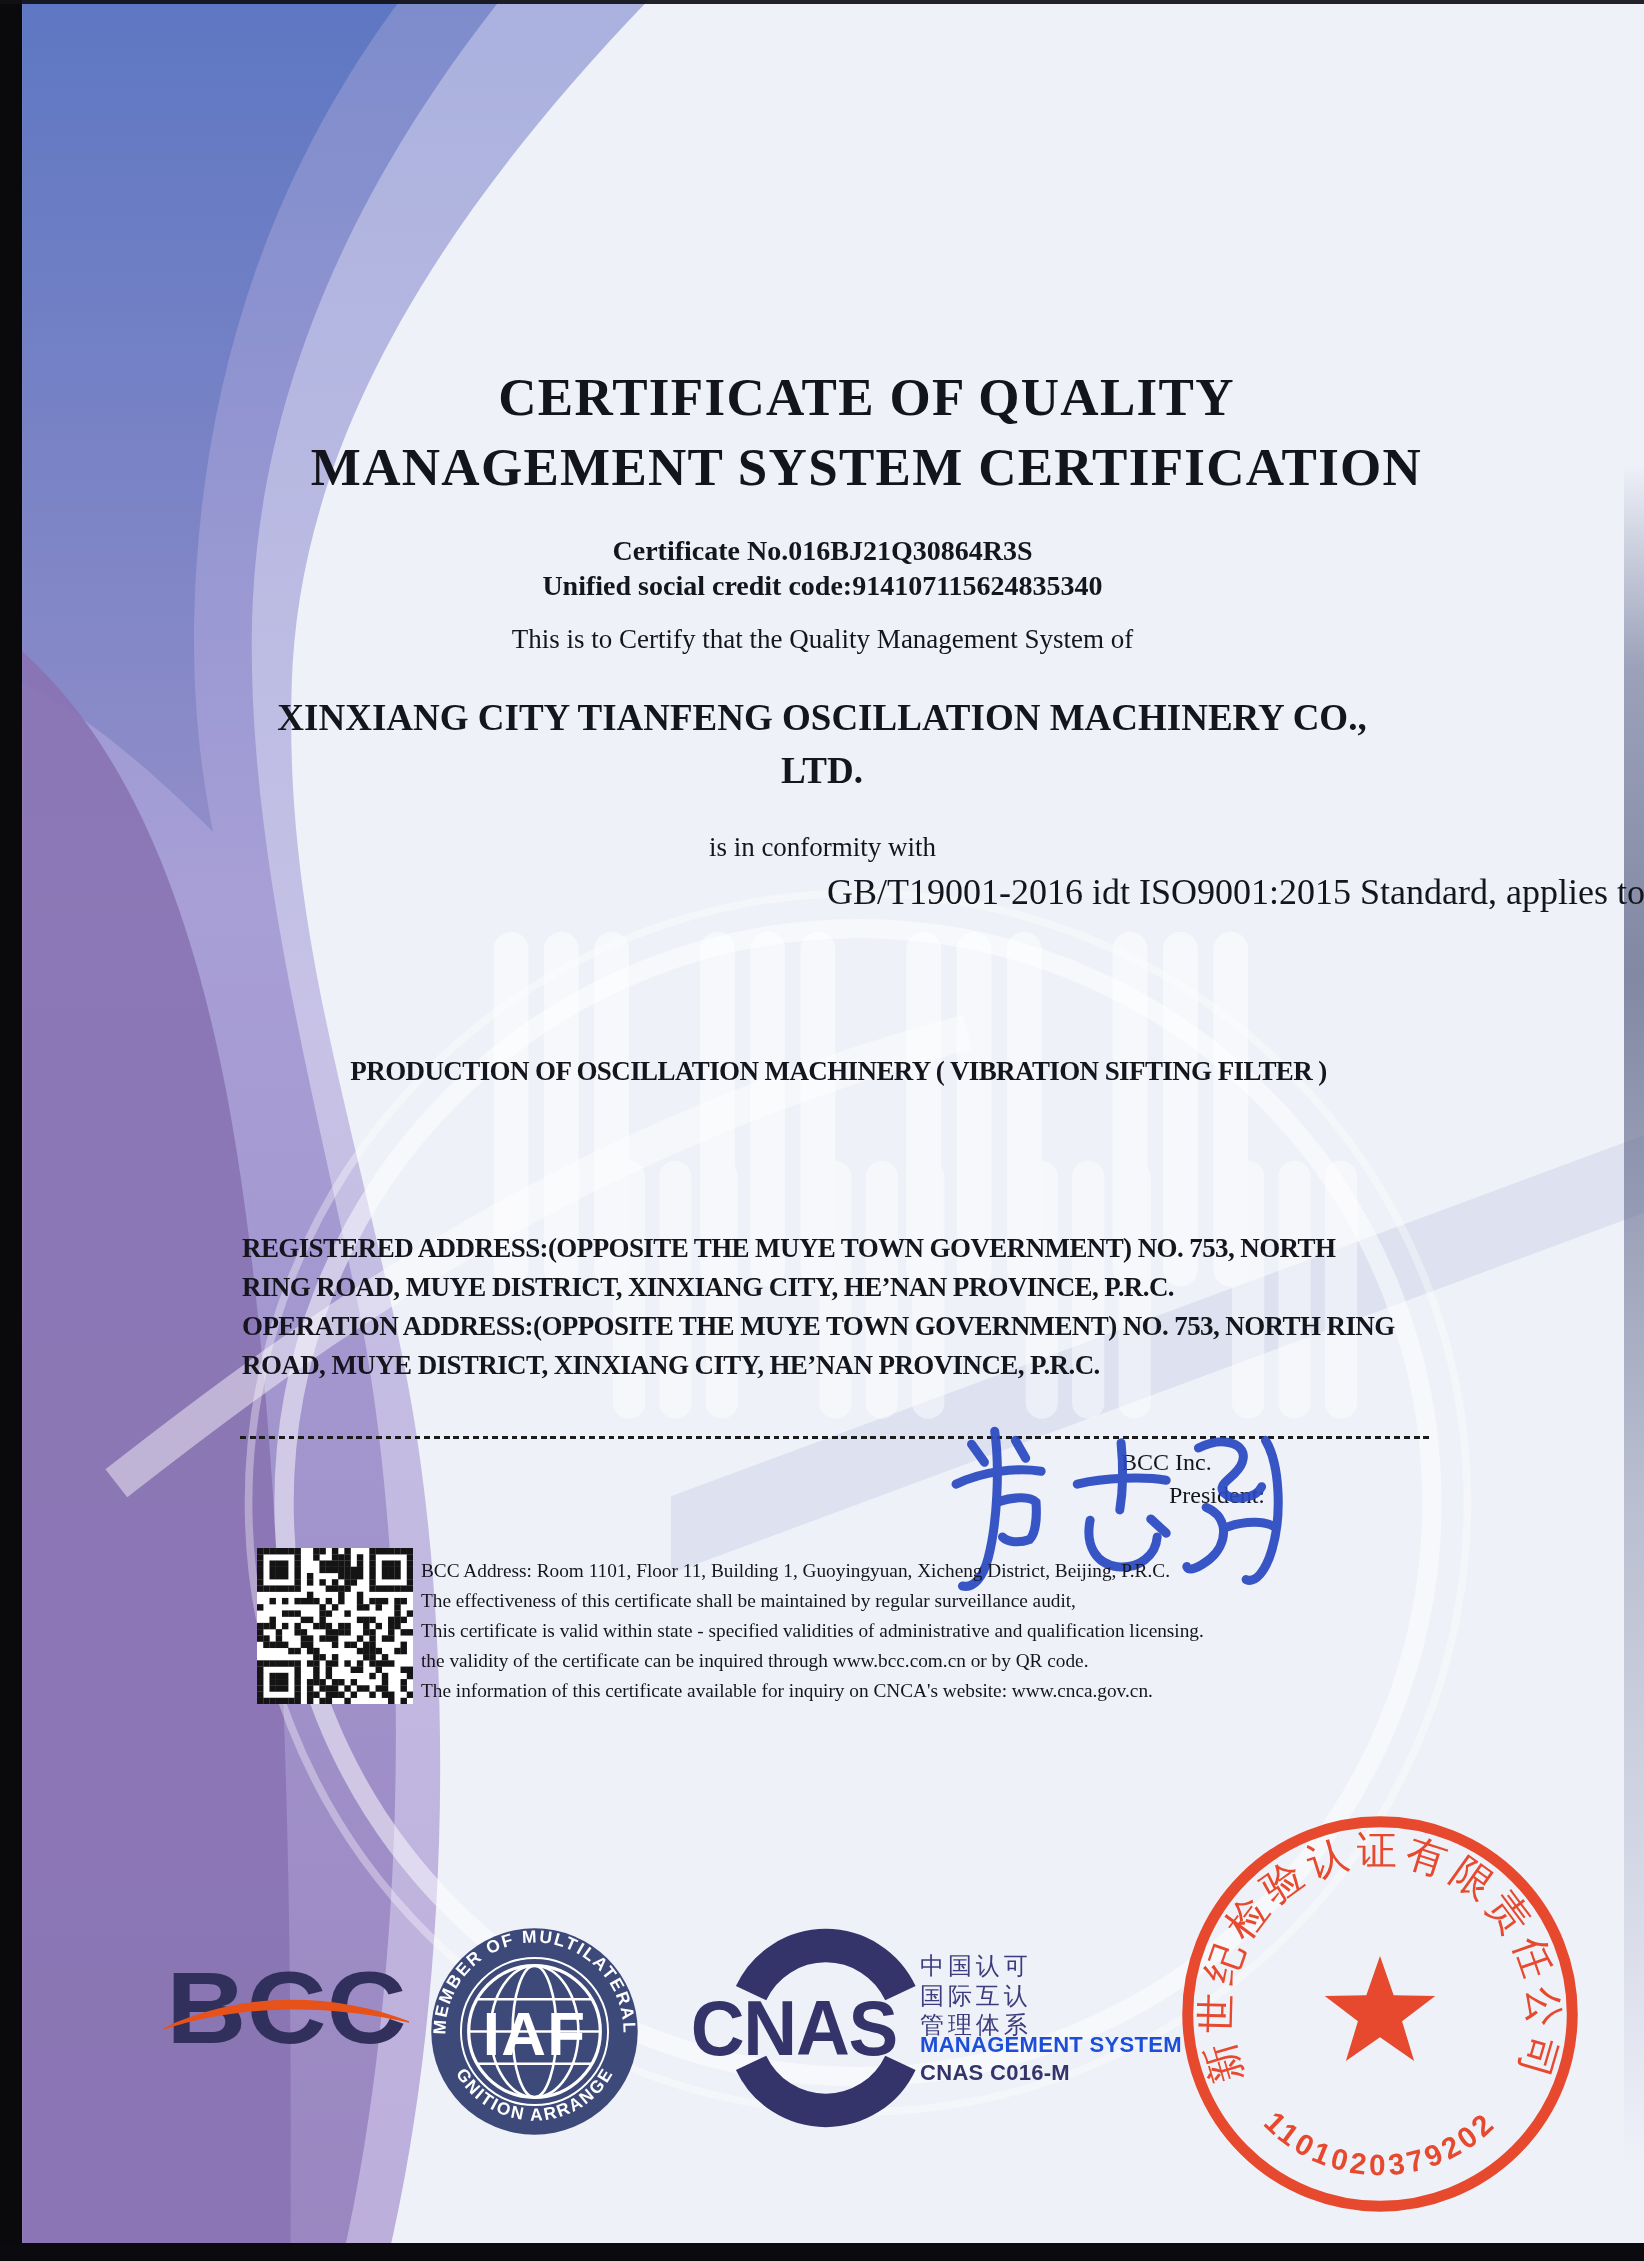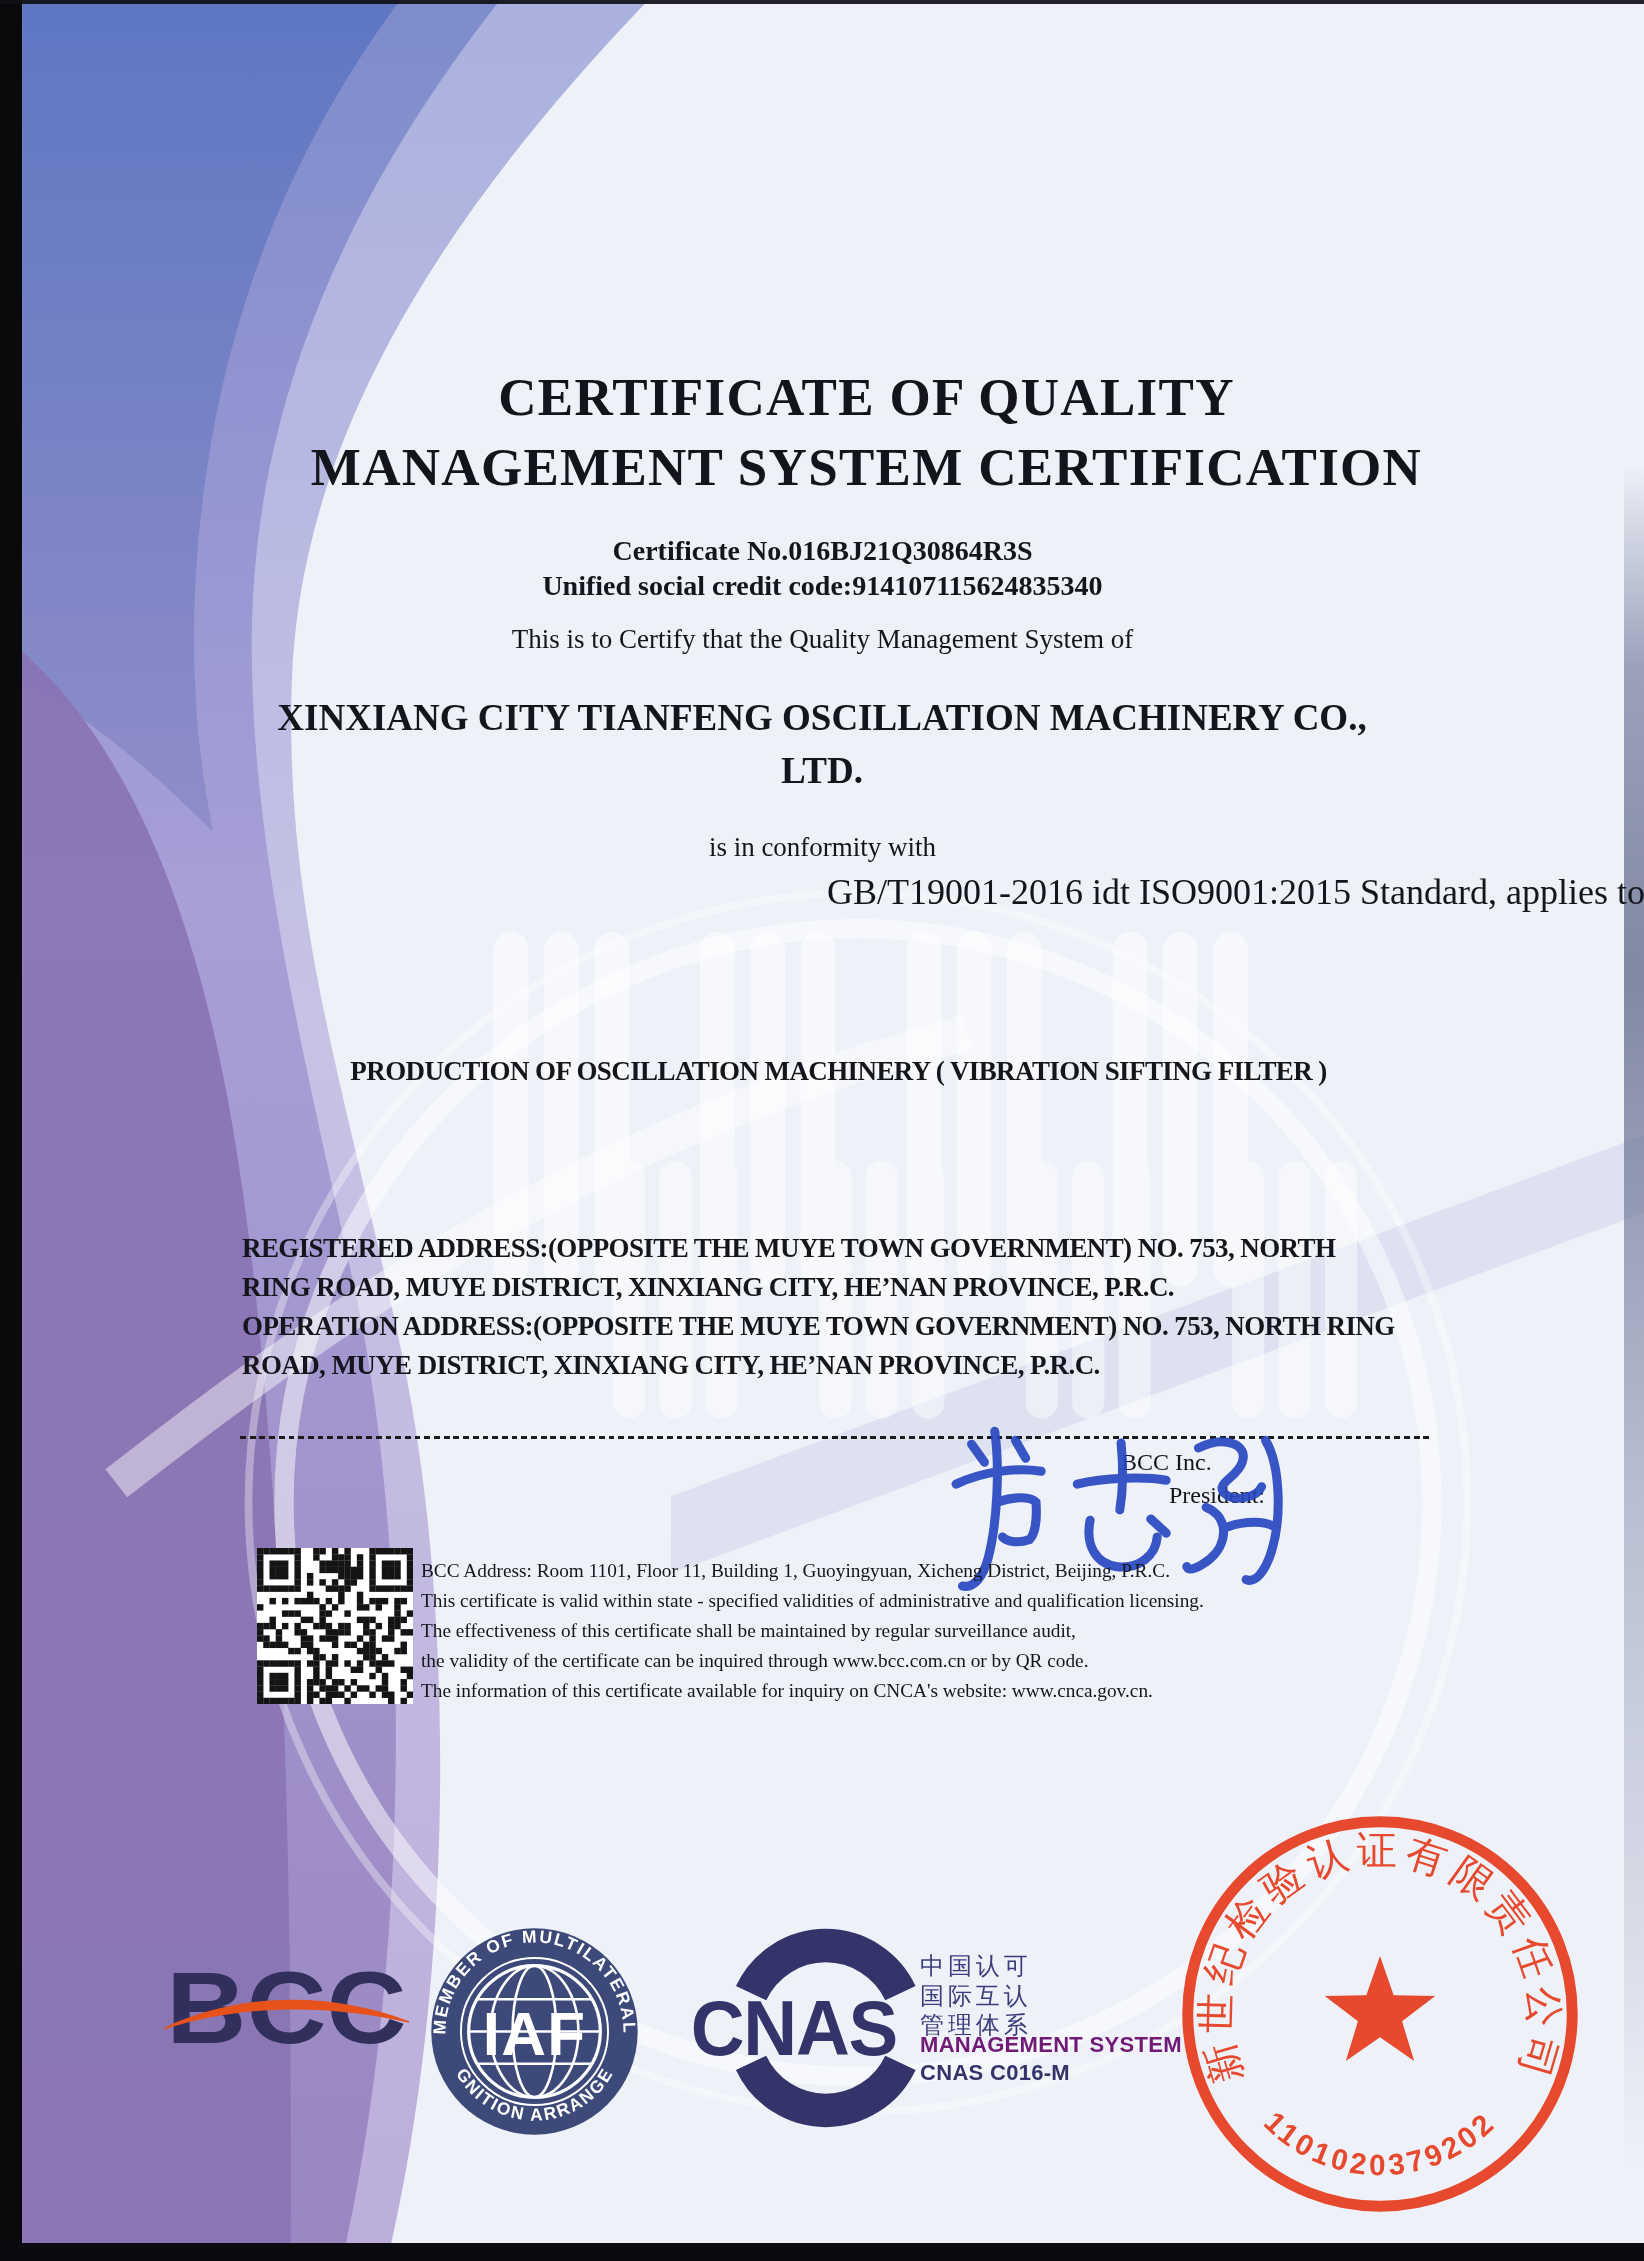--- a/index.html
+++ b/index.html
@@ -38,21 +38,21 @@
   .sr{position:absolute;width:1.3px;height:1.3px;overflow:hidden;opacity:0.01;color:#2948c2;}
   #qr{left:257px;top:1548px;width:156px;height:156px;}
   #footer-notes{top:1556px;left:421px;width:787px;font-size:19.3px;line-height:30px;}
   #footer-notes p{margin:0;}
 
   #bcc-logo{left:164px;top:1954px;}
   #iaf-seal{left:430px;top:1927px;}
   #cnas-logo{left:671px;top:1925px;}
   #accred{left:920px;top:1953px;width:271px;font-size:24px;line-height:27px;color:#3c3c7c;}
   #accred div{margin:0 0 2.6px 0;letter-spacing:3.9px;}
-  #mgmt-sys{left:920px;top:2032px;font-size:22px;font-weight:bold;color:#701a75;letter-spacing:0.3px;}
+  #mgmt-sys{left:920px;top:2032px;font-size:22px;font-weight:bold;color:#1d4ed8;letter-spacing:0.3px;}
   #cnas-code{left:920px;top:2060px;font-size:22px;font-weight:bold;color:#34346a;letter-spacing:0.3px;}
   #stamp-svg{left:1180px;top:1814px;}
 </style>
 </head>
 <body>
 
 <div id="page">
 
   <svg id="bg-svg" class="abs" width="1645" height="2261" viewBox="0 0 2550 3506">
     <defs>
@@ -458,22 +458,22 @@
         <rect x="58.08" y="183.92" width="9.98" height="9.98" fill="#141414"></rect>
         <rect x="58.08" y="193.6" width="9.98" height="9.98" fill="#141414"></rect>
         <rect x="58.08" y="203.28" width="9.98" height="9.98" fill="#141414"></rect>
         <rect x="58.08" y="212.95999999999998" width="9.98" height="9.98" fill="#141414"></rect>
         <rect x="58.08" y="222.64" width="9.98" height="9.98" fill="#141414"></rect>
         <rect x="58.08" y="232.32" width="9.98" height="9.98" fill="#141414"></rect>
       </svg></div>
 
   <div id="footer-notes" class="abs">
     <p>BCC Address: Room 1101, Floor 11, Building 1, Guoyingyuan, Xicheng District, Beijing, P.R.C.</p>
+    <p>The effectiveness of this certificate shall be maintained by regular surveillance audit,</p>
     <p>This certificate is valid within state - specified validities of administrative and qualification licensing.</p>
-    <p>The effectiveness of this certificate shall be maintained by regular surveillance audit,</p>
     <p>the validity of the certificate can be inquired through www.bcc.com.cn or by QR code.</p>
     <p>The information of this certificate available for inquiry on CNCA's website: www.cnca.gov.cn.</p>
   </div>
 
   <svg id="bcc-logo" class="abs" width="245" height="113" viewBox="0 0 380 175">
     <text x="190" y="150" text-anchor="middle" font-family="Liberation Sans, sans-serif" font-weight="bold" font-size="172" fill="#31305c" transform="scale(1,0.92)">BCC</text>
     <path d="M -15 122 C 110 56 265 56 395 110 C 262 76 112 76 -15 122 Z" fill="#e7521b"></path>
   </svg>
 
   <svg id="iaf-seal" class="abs" width="209" height="209" viewBox="-162 -162 324 324">

